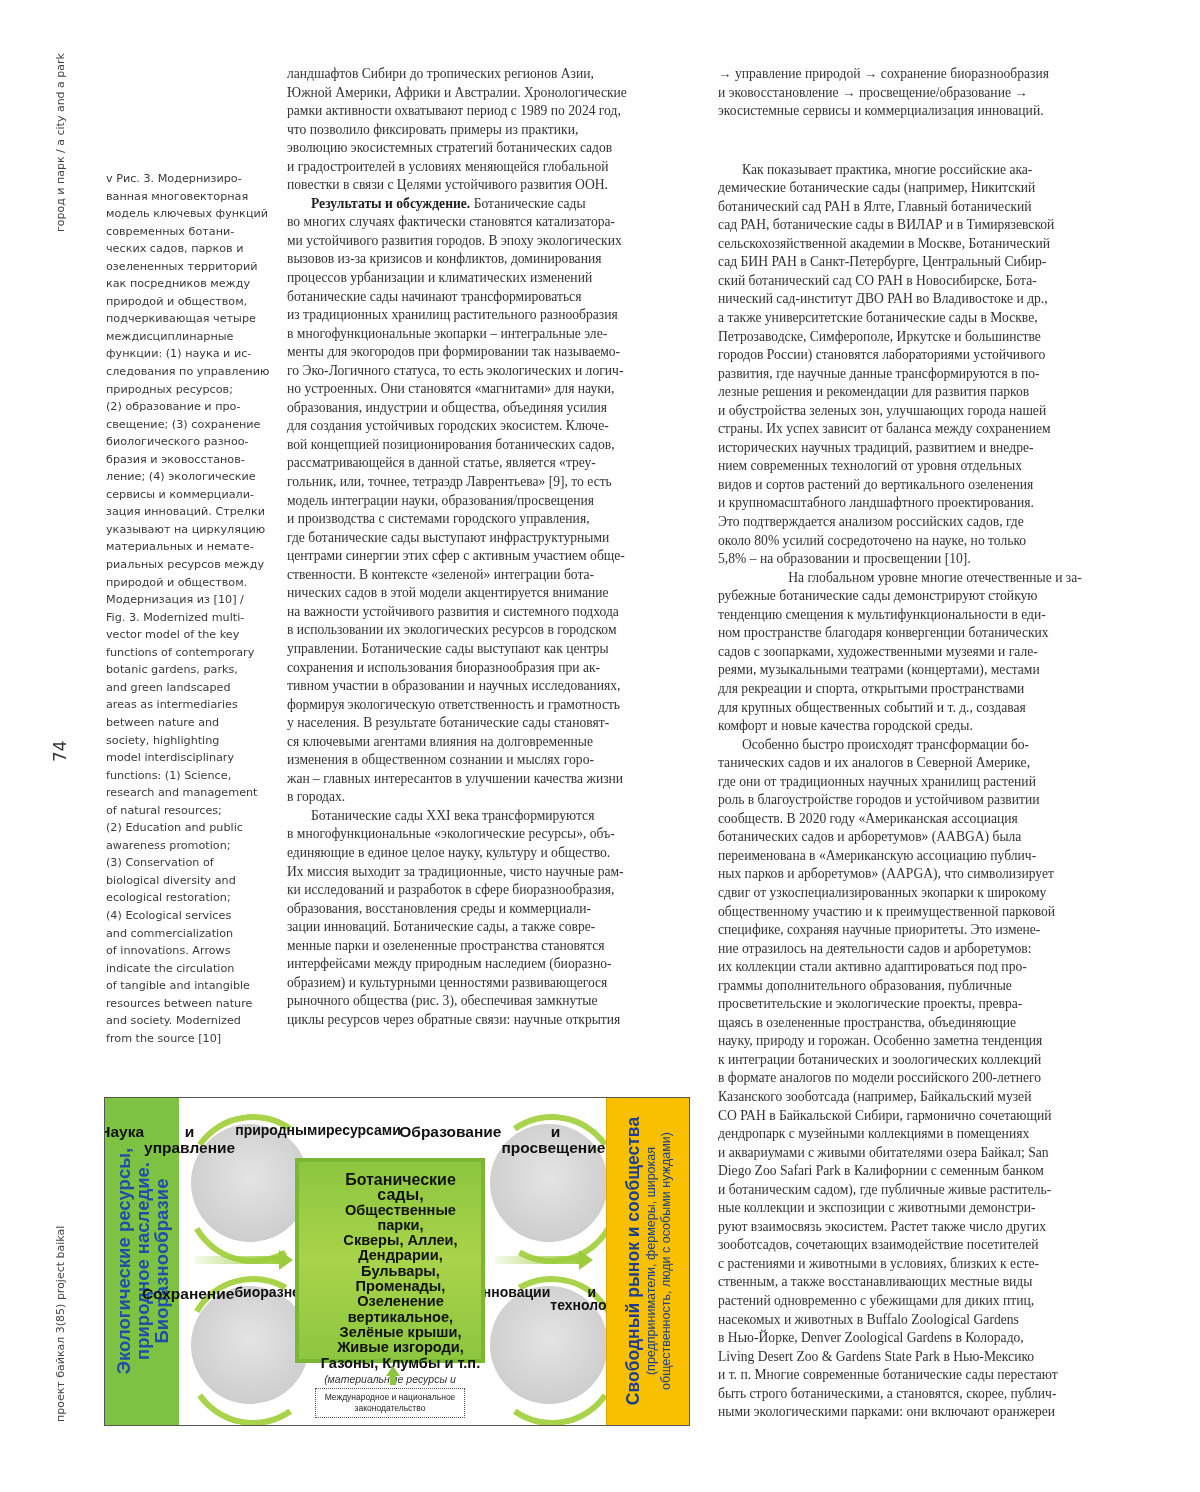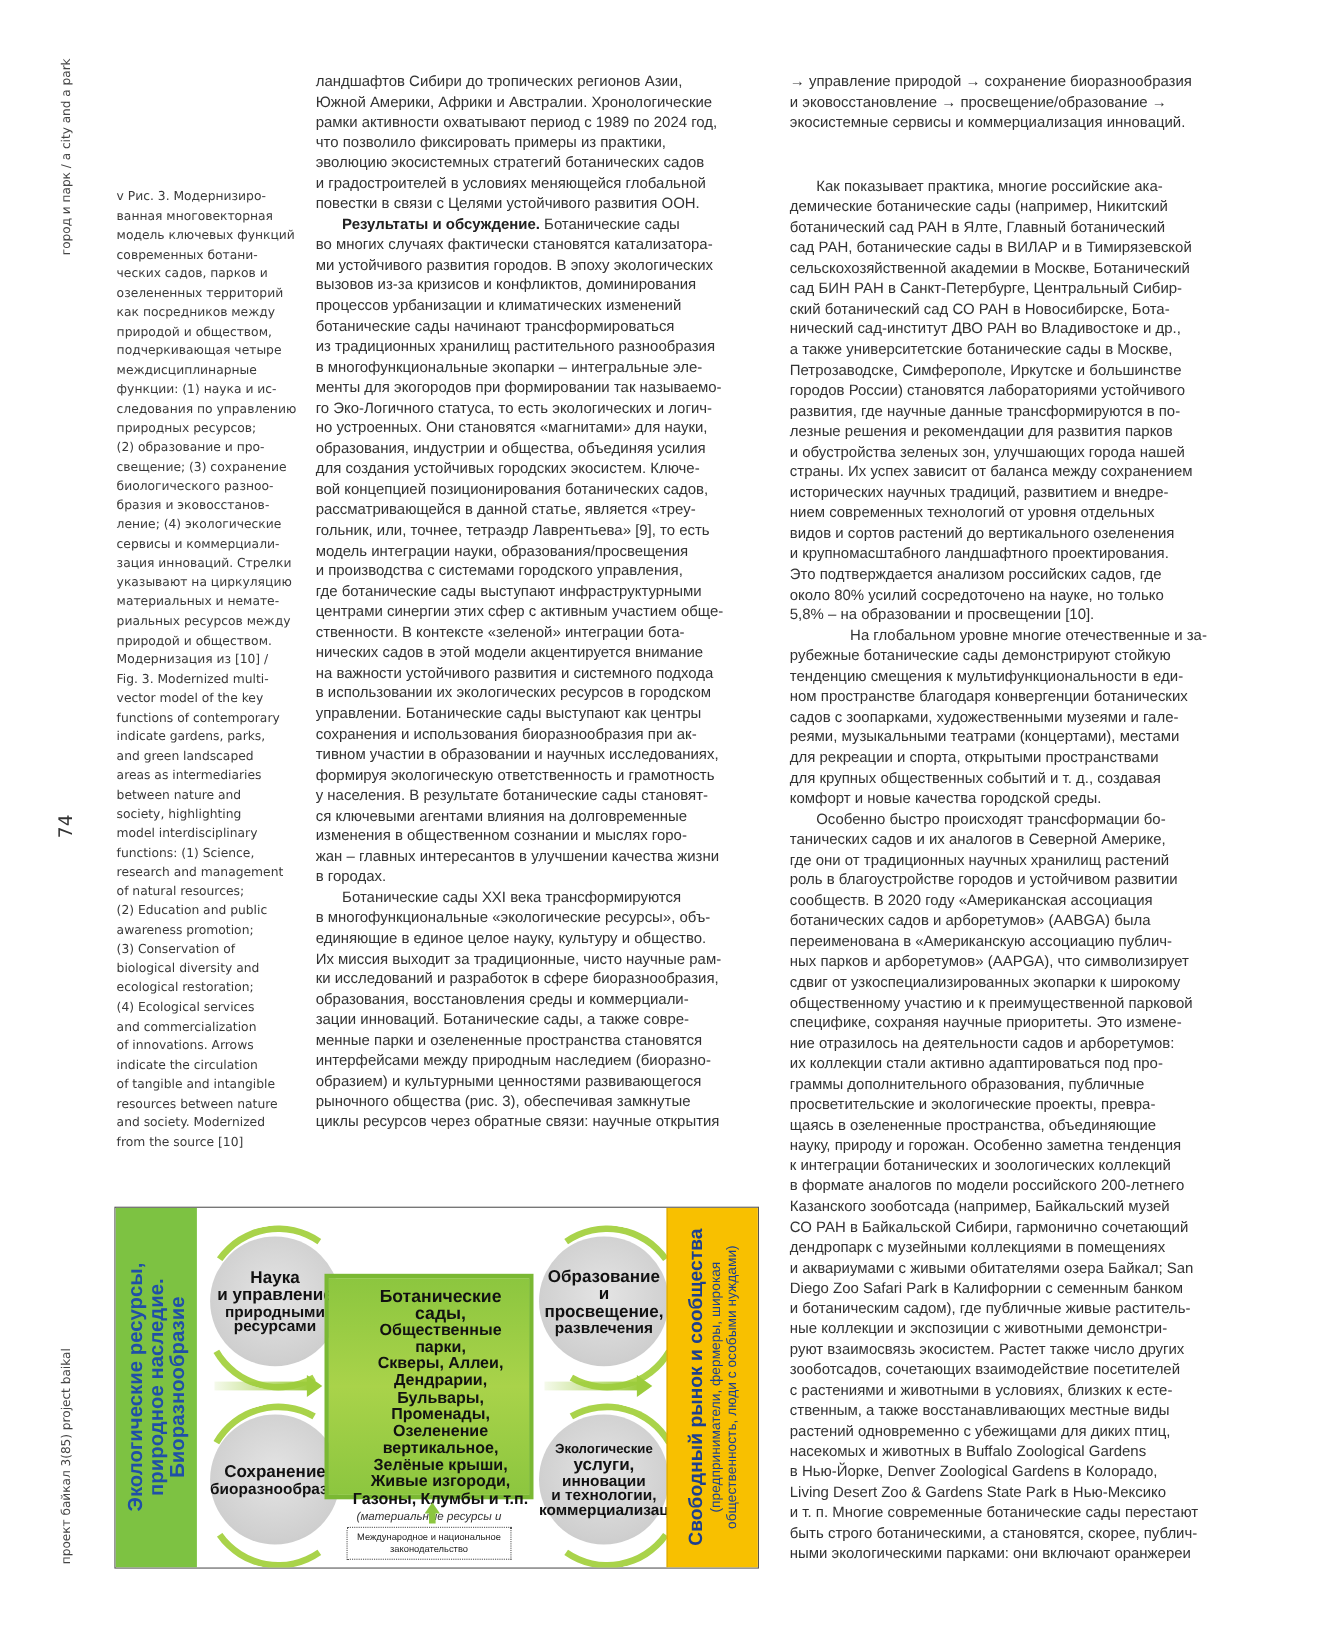--- a/index.html
+++ b/index.html
@@ -8,21 +8,21 @@
 
   .side-label { position: absolute; transform-origin: left top; transform: rotate(-90deg);
                 font-family: "DejaVu Sans", sans-serif; font-size: 11px; color: #444; white-space: nowrap; }
   #side-top { left: 54px; top: 232px; }
   #page-num { left: 50px; top: 762px; font-size: 17px; color: #333; }
   #side-bottom { left: 54px; top: 1422px; font-size: 11px; }
 
   .caption { position: absolute; left: 106px; top: 170px; width: 164px;
              font-family: "DejaVu Sans", sans-serif; font-size: 11.2px; line-height: 17.55px; color: #3a3a3a; }
 
-  .col { position: absolute; font-family: Liberation Sans, sans-serif; font-size: 13.6px;
+  .col { position: absolute; font-family: Liberation Serif, serif; font-size: 13.6px;
          line-height: 18.55px; color: #333; text-align: left; }
   .col p { margin: 0; }
   .col .indent { text-indent: 24px; }
   #col-mid { left: 287px; top: 65px; width: 400px; }
   #col-right { left: 718px; top: 65px; width: 410px; }
   .line { display: block; white-space: nowrap; }
   .bold { font-weight: bold; color: #222; }
 
   
   .diagram { position: absolute; left: 104px; top: 1097px; width: 584px; height: 327px;
@@ -34,21 +34,21 @@
   .dg-right { position: absolute; right: 0; top: 0; width: 82px; height: 327px; background: #f8c000;
               border-left: 1px solid #d9a800; }
   .dg-right-text { position: absolute; left: 41px; top: 163px; transform: translate(-50%,-50%) rotate(-90deg);
                    white-space: nowrap; text-align: center; color: #1c3f8f; font-family: "Liberation Sans", sans-serif; }
   .dg-right-text .big { font-size: 17.5px; font-weight: bold; line-height: 21px; }
   .dg-right-text .small { font-size: 12.5px; line-height: 15px; }
 
   .oval { position: absolute; width: 118px; height: 118px; border-radius: 50%;
           background: radial-gradient(circle at 50% 45%, #e4e4e4 0%, #cfcfcf 70%, #bdbdbd 100%);
           text-align: center; font-family: "Liberation Sans", sans-serif; color: #111;
-          display: flex; flex-direction: column; justify-content: center; }
+          display: flex; flex-direction: row; justify-content: center; }
   .oval .t1 { font-weight: bold; font-size: 15.5px; line-height: 16px; }
   .oval .t2 { font-weight: bold; font-size: 14px; line-height: 13px; }
   #oval-science { left: 86px; top: 26px; }
   #oval-conserve { left: 86px; top: 188px; }
   #oval-education { left: 385px; top: 26px; }
   #oval-services { left: 385px; top: 188px; }
 
   .arc { position: absolute; border: 6px solid #9ccc3c; border-radius: 50%; }
   .center-box { position: absolute; left: 190px; top: 60px; width: 190px; height: 205px;
                 background: linear-gradient(180deg, #8cc63f 0%, #a9d34a 50%, #8cc63f 100%);
@@ -96,21 +96,21 @@
     <span class="line">сервисы и коммерциали-</span>
     <span class="line">зация инноваций. Стрелки</span>
     <span class="line">указывают на циркуляцию</span>
     <span class="line">материальных и немате-</span>
     <span class="line">риальных ресурсов между</span>
     <span class="line">природой и обществом.</span>
     <span class="line">Модернизация из [10] /</span>
     <span class="line">Fig. 3. Modernized multi-</span>
     <span class="line">vector model of the key</span>
     <span class="line">functions of contemporary</span>
-    <span class="line">indicate gardens, parks,</span>
+    <span class="line">botanic gardens, parks,</span>
     <span class="line">and green landscaped</span>
     <span class="line">areas as intermediaries</span>
     <span class="line">between nature and</span>
     <span class="line">society, highlighting</span>
     <span class="line">model interdisciplinary</span>
     <span class="line">functions: (1) Science,</span>
     <span class="line">research and management</span>
     <span class="line">of natural resources;</span>
     <span class="line">(2) Education and public</span>
     <span class="line">awareness promotion;</span>

